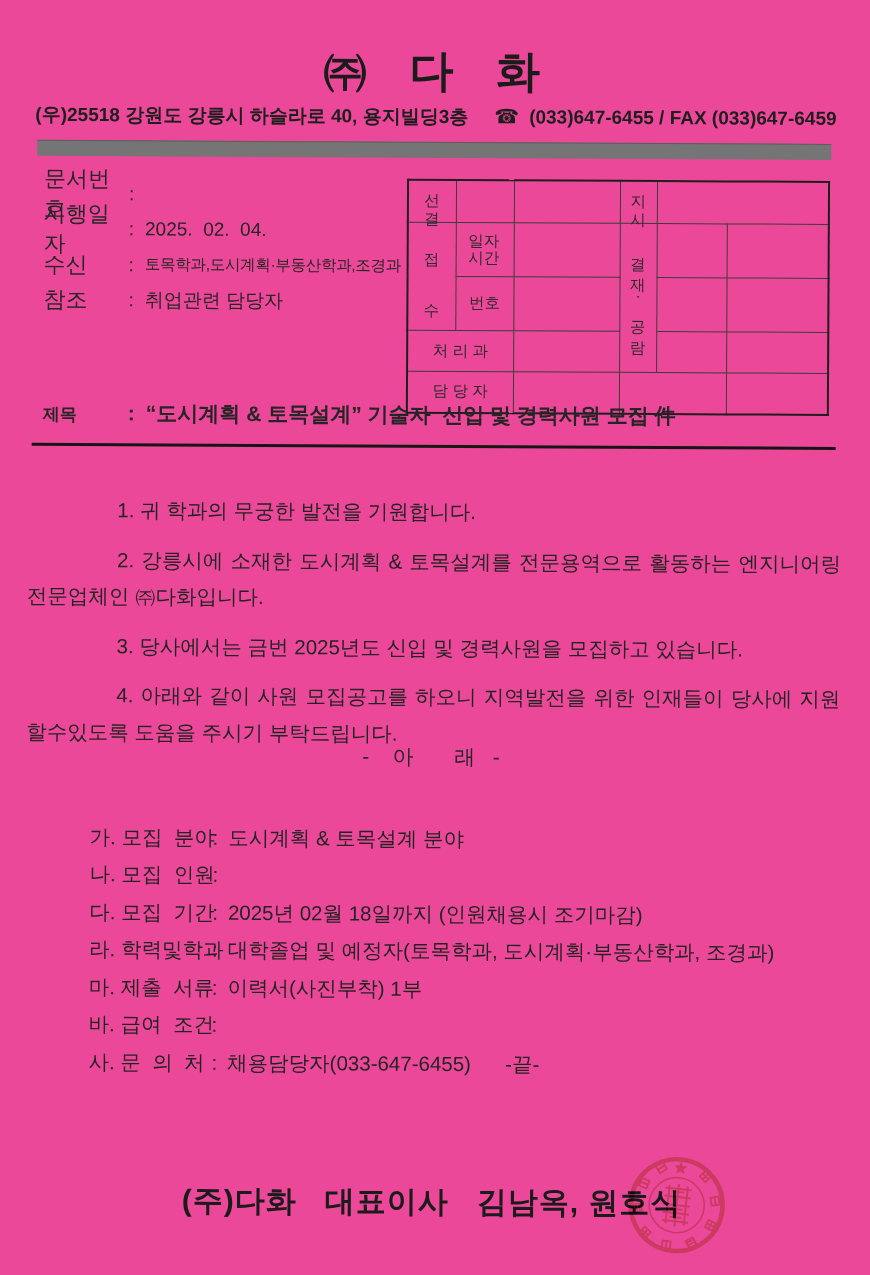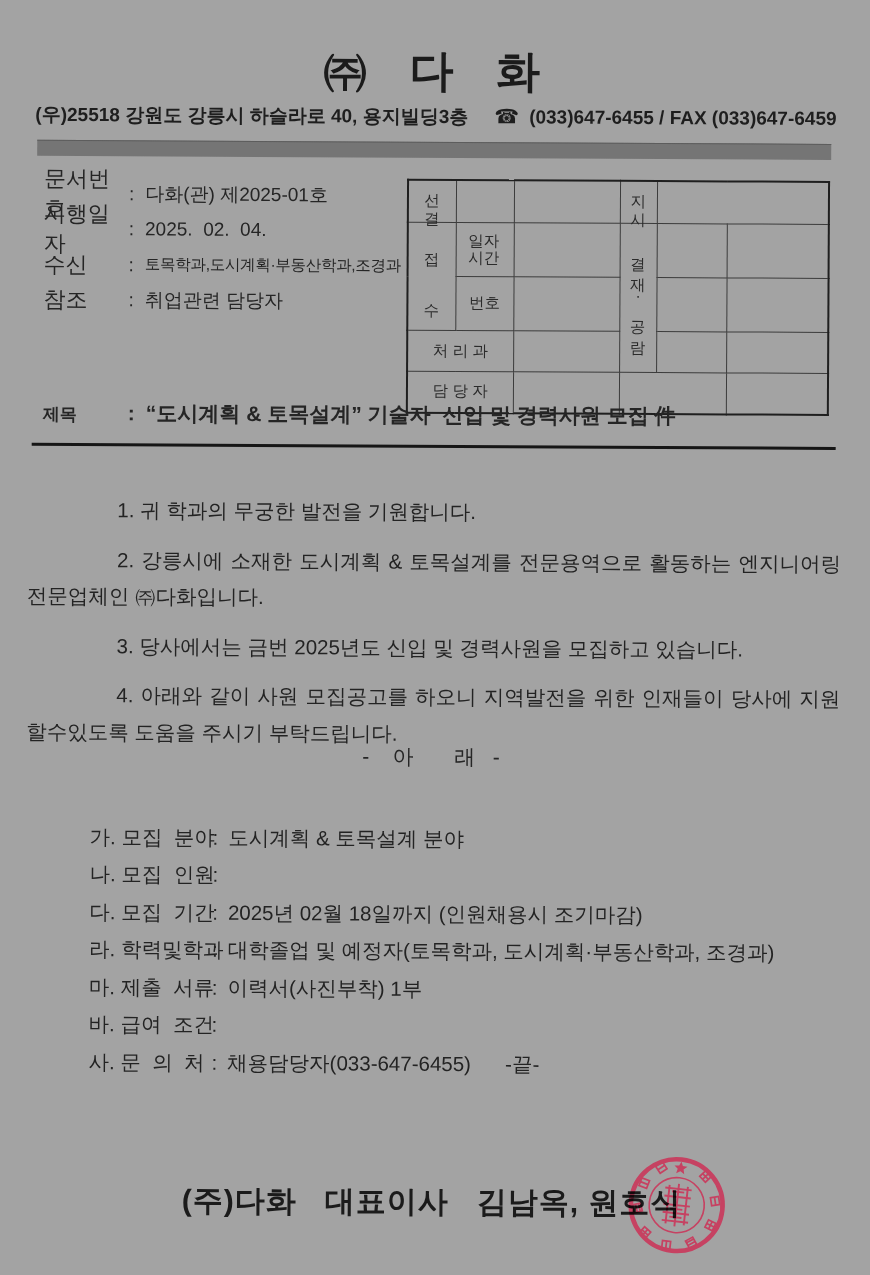--- a/index.html
+++ b/index.html
@@ -1,19 +1,19 @@
 <!DOCTYPE html>
 <html><head>
 <meta charset="utf-8">
 <style>
   * { margin:0; padding:0; box-sizing:border-box; }
   html,body { background:#e8e8e8; }
   .sheet {
     position:relative; width:870px; height:1275px; margin:0 auto;
-    background:#a3a3a3; overflow:hidden; color:#222;
+    background:#ec4899; overflow:hidden; color:#222;
     font-family:"Liberation Sans","DejaVu Sans",sans-serif;
   }
   .tilt { position:absolute; inset:0; transform:rotate(0.3deg); transform-origin:80px 0; }
 
   
   .company-title {
     position:absolute; top:40px; left:0; width:100%; text-align:center;
     font-size:44px; font-weight:bold; letter-spacing:6px; color:#1b1b1b; white-space:pre;
   }
   .address-line {
@@ -106,21 +106,20 @@
       <span>(우)25518 강원도 강릉시 하슬라로 40, 용지빌딩3층</span>
       <span class="phone-icon">☎</span>
       <span>(033)647-6455 / FAX (033)647-6459</span>
     </div>
     <div class="header-bar"></div>
 
     <div class="doc-info">
       <div class="doc-row">
         <span class="lbl">문서번호</span>
         <span class="colon">:</span>
-        <span class="val">다화(관) 제2025-01호</span>
       </div>
       <div class="doc-row">
         <span class="lbl">시행일자</span>
         <span class="colon">:</span>
         <span class="val">2025.  02.  04.</span>
       </div>
       <div class="doc-row recipient">
         <span class="lbl">수신</span>
         <span class="colon">:</span>
         <span class="val">토목학과,도시계획·부동산학과,조경과</span>

